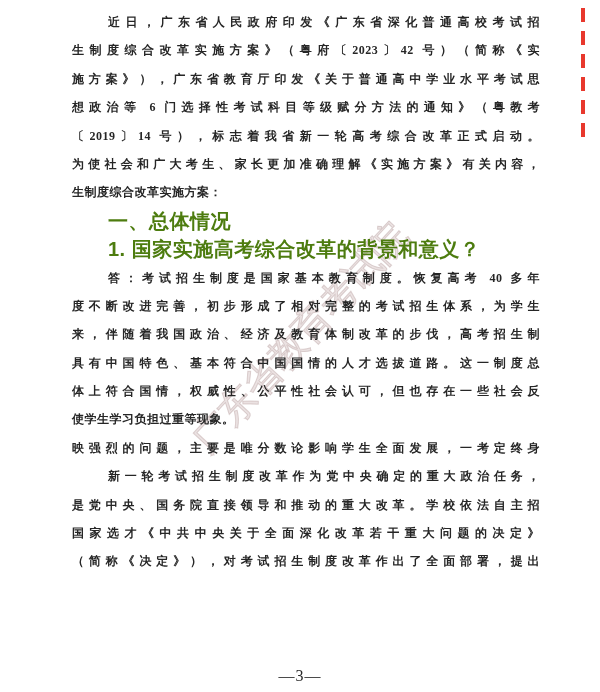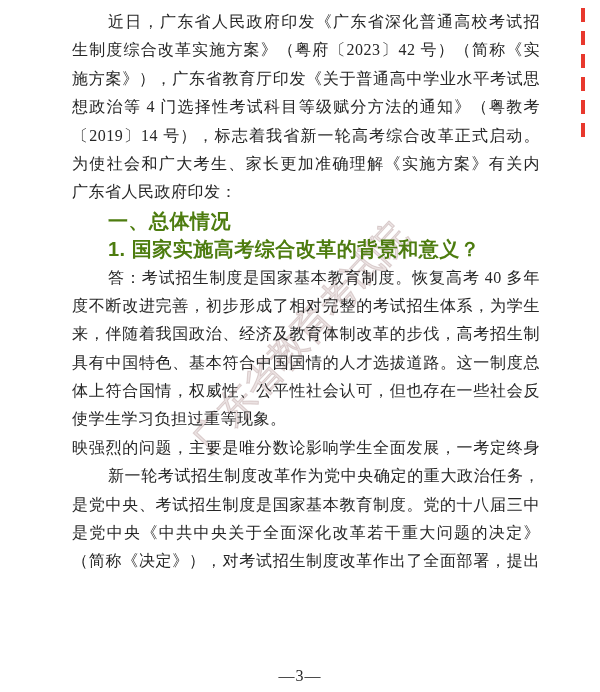--- a/index.html
+++ b/index.html
@@ -12,24 +12,25 @@
   }
   
   .textblock{
     position:absolute;
     left:72px;top:8px;width:468px;
     color:#262626;
   }
   .line{
     height:28.4px;
     line-height:28.4px;
-    font-size:16px;
+    font-size:12px;
     letter-spacing:0.5px;
     white-space:nowrap;
     overflow:visible;
+    font-weight:bold;
   }
   .line.j{
     text-align:justify;
     text-align-last:justify;
     white-space:normal;
     overflow:hidden;
   }
   .line.ind{padding-left:36px;}
   .line.h{
     font-family:"Liberation Sans","DejaVu Sans",sans-serif;
@@ -76,36 +77,36 @@
 <body>
 
 <div class="page">
 
   <div class="watermark">广东省教育考试院</div>
 
   <div class="textblock" id="lines-container">
       <div class="line ind j">近日，广东省人民政府印发《广东省深化普通高校考试招</div>
       <div class="line j">生制度综合改革实施方案》（粤府〔2023〕42 号）（简称《实</div>
       <div class="line j">施方案》），广东省教育厅印发《关于普通高中学业水平考试思</div>
-      <div class="line j">想政治等 4 门选择性考试科目等级赋分方法的通知》（粤教考</div>
+      <div class="line j">想政治等 6 门选择性考试科目等级赋分方法的通知》（粤教考</div>
       <div class="line j">〔2019〕14 号），标志着我省新一轮高考综合改革正式启动。</div>
       <div class="line j">为使社会和广大考生、家长更加准确理解《实施方案》有关内容，</div>
-      <div class="line">广东省人民政府印发：</div>
+      <div class="line">生制度综合改革实施方案：</div>
       <div class="line h ind">一、总体情况</div>
       <div class="line h ind">1. 国家实施高考综合改革的背景和意义？</div>
       <div class="line ind j">答：考试招生制度是国家基本教育制度。恢复高考 40 多年</div>
       <div class="line j">度不断改进完善，初步形成了相对完整的考试招生体系，为学生</div>
       <div class="line j">来，伴随着我国政治、经济及教育体制改革的步伐，高考招生制</div>
       <div class="line j">具有中国特色、基本符合中国国情的人才选拔道路。这一制度总</div>
       <div class="line j">体上符合国情，权威性、公平性社会认可，但也存在一些社会反</div>
       <div class="line">使学生学习负担过重等现象。</div>
       <div class="line j">映强烈的问题，主要是唯分数论影响学生全面发展，一考定终身</div>
       <div class="line ind j">新一轮考试招生制度改革作为党中央确定的重大政治任务，</div>
-      <div class="line j">是党中央、考试招生制度是国家基本教育制度。党的十八届三中</div>
-      <div class="line j">是党中央《中共中央关于全面深化改革若干重大问题的决定》</div>
+      <div class="line j">是党中央、国务院直接领导和推动的重大改革。学校依法自主招</div>
+      <div class="line j">国家选才《中共中央关于全面深化改革若干重大问题的决定》</div>
       <div class="line j">（简称《决定》），对考试招生制度改革作出了全面部署，提出</div>
     </div>
 
   <div class="redmarks" id="redmarks-container">
       <div class="dash" style="background: rgb(232, 56, 45);"></div>
       <div class="dash" style="background: rgb(232, 56, 45);"></div>
       <div class="dash" style="background: rgb(232, 56, 45);"></div>
       <div class="dash" style="background: rgb(232, 56, 45);"></div>
       <div class="dash" style="background: rgb(232, 56, 45);"></div>
       <div class="dash" style="background: rgb(232, 56, 45);"></div>

